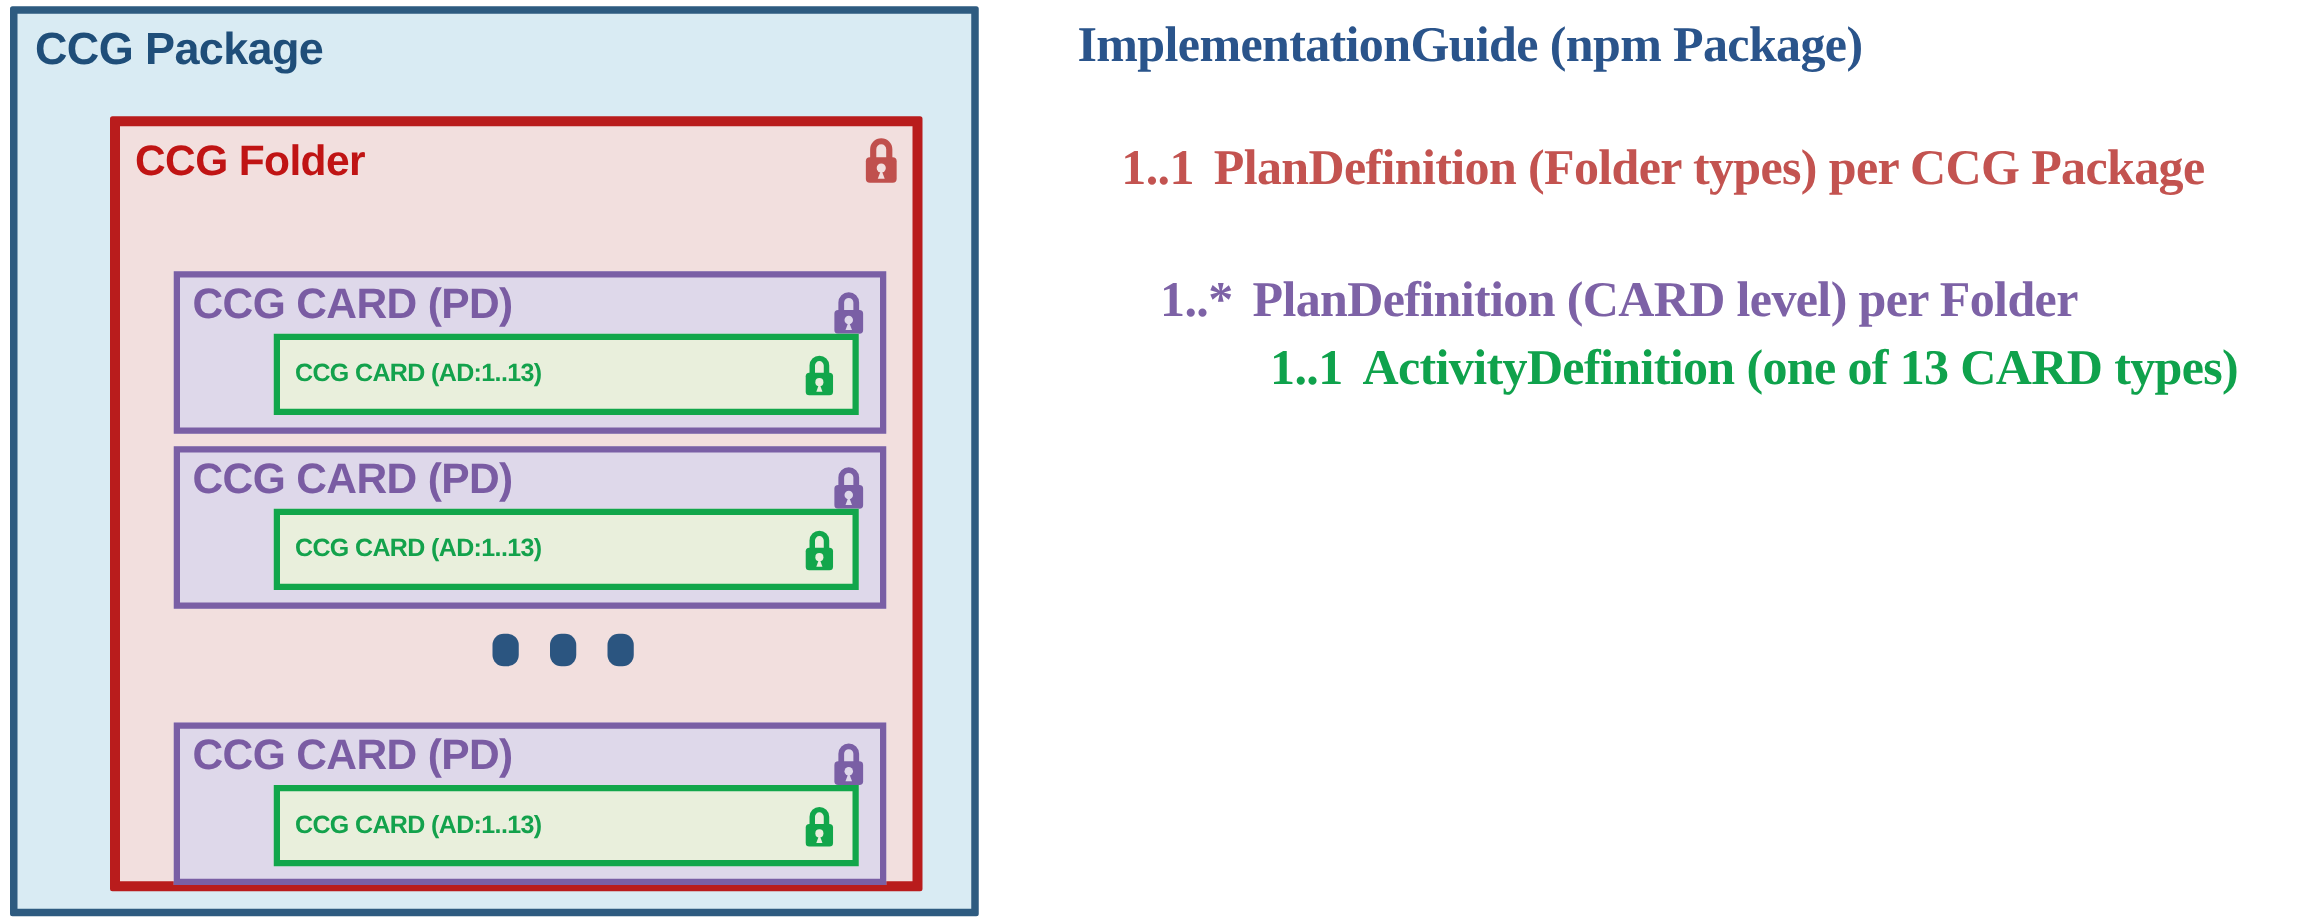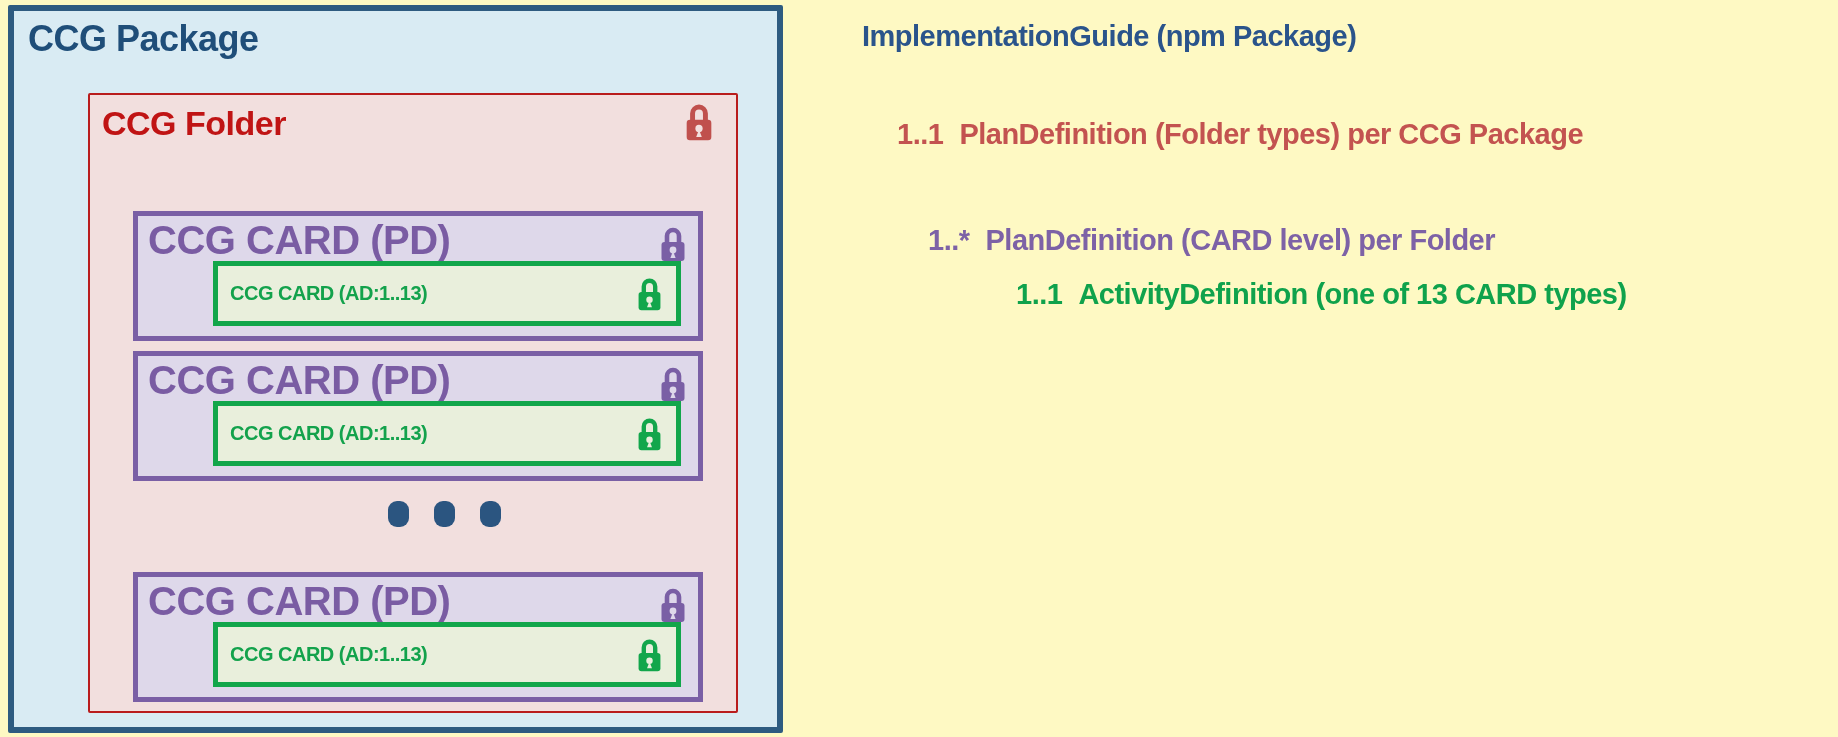--- a/index.html
+++ b/index.html
@@ -1,52 +1,52 @@
 <!DOCTYPE html>
 <html><head>
 <meta charset="utf-8">
 <style>
   html,body{margin:0;padding:0;background:#000;}
   .canvas{
-    position:relative;width:1838px;height:737px;background:#fef9c3;overflow:hidden;
+    position:relative;width:1838px;height:737px;background:#ffffff;overflow:hidden;
     font-family:"Liberation Sans","DejaVu Sans",sans-serif;font-weight:bold;
   }
   .box{position:absolute;box-sizing:border-box;}
 
   
   .package{left:8px;top:5px;width:775px;height:728px;background:#D9EBF3;border:6px solid #2E5B80;border-radius:2px;}
   .package-title{position:absolute;left:14px;top:7px;font-size:36px;color:#1F4E79;letter-spacing:-.5px;white-space:nowrap;}
 
   
-  .folder{left:74px;top:82px;width:650px;height:620px;background:#F2DFDE;border:2px solid #b91c1c;border-radius:2px;}
+  .folder{left:74px;top:82px;width:650px;height:620px;background:#F2DFDE;border:8px solid #b91c1c;border-radius:2px;}
   .folder-title{position:absolute;left:12px;top:9px;font-size:34px;color:#C01414;letter-spacing:-.5px;white-space:nowrap;}
   .folder-lock{position:absolute;left:594px;top:5px;width:30px;height:44px;color:#C0504D;--hole:#F2DFDE;}
 
   
   .card{left:43px;width:570px;height:130px;background:#DED8EA;border:5px solid #7A5FA5;}
   .card-1{top:116px;} .card-2{top:256px;} .card-3{top:477px;}
-  .card-label{position:absolute;left:10px;top:2px;font-size:40px;color:#7A5CA3;letter-spacing:-.5px;white-space:nowrap;}
+  .card-label{position:absolute;left:10px;top:2px;font-size:34px;color:#7A5CA3;letter-spacing:-.5px;white-space:nowrap;}
   .card-lock{position:absolute;left:521px;top:8px;width:28px;height:40px;color:#7A5FA5;--hole:#DED8EA;}
 
   
   .ad{left:75px;top:45px;width:468px;height:65px;background:#E9EFDC;border:5px solid #12A64B;
       display:flex;align-items:center;justify-content:space-between;padding:0 13px 0 12px;}
   .ad-label{font-size:20px;color:#13A24C;letter-spacing:-.5px;white-space:nowrap;}
   .ad-lock{width:27px;height:38px;flex:0 0 auto;color:#12A64B;--hole:#E9EFDC;}
 
   
   .dots{position:absolute;left:298px;top:406px;width:214px;display:flex;gap:25px;}
   .dot{width:21px;height:26px;border-radius:9px;background:#2B5580;}
 
   
   .lock{display:block;}
   .lock .hole{fill:var(--hole,#fff);}
 
   
-  .legend-line{position:absolute;font-size:29px;letter-spacing:-.5px;line-height:44px;white-space:nowrap;}
+  .legend-line{position:absolute;font-size:40px;letter-spacing:-.5px;line-height:44px;white-space:nowrap;font-family:Liberation Serif, serif;}
   .legend-1{left:862px;top:14px;color:#2A548B;}
   .legend-2{left:897px;top:112px;color:#C35350;}
   .legend-3{left:928px;top:218px;color:#7D62A6;}
   .legend-4{left:1016px;top:272px;color:#0FA24C;}
   .card-num{display:inline-block;margin-right:16px;text-align:right;}
 </style>
 </head>
 <body>
 
 <div class="canvas">

